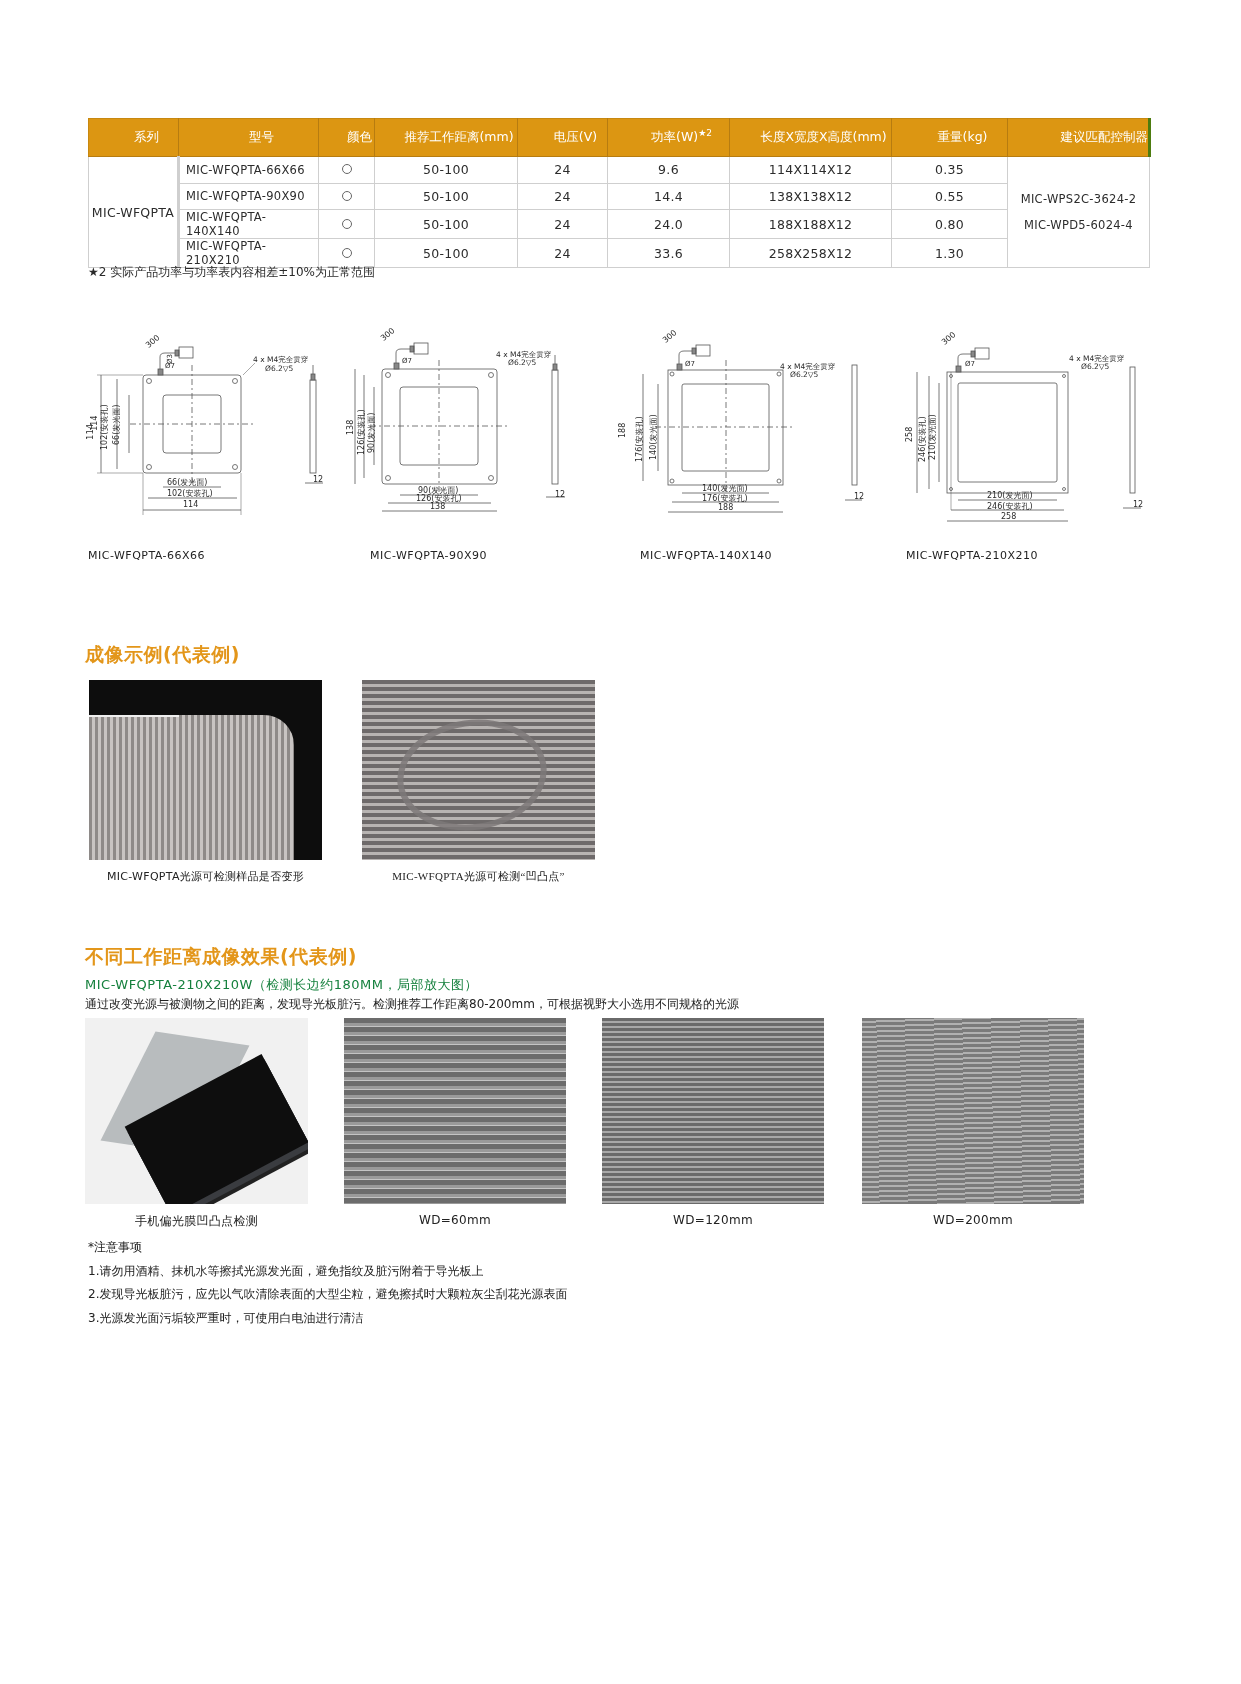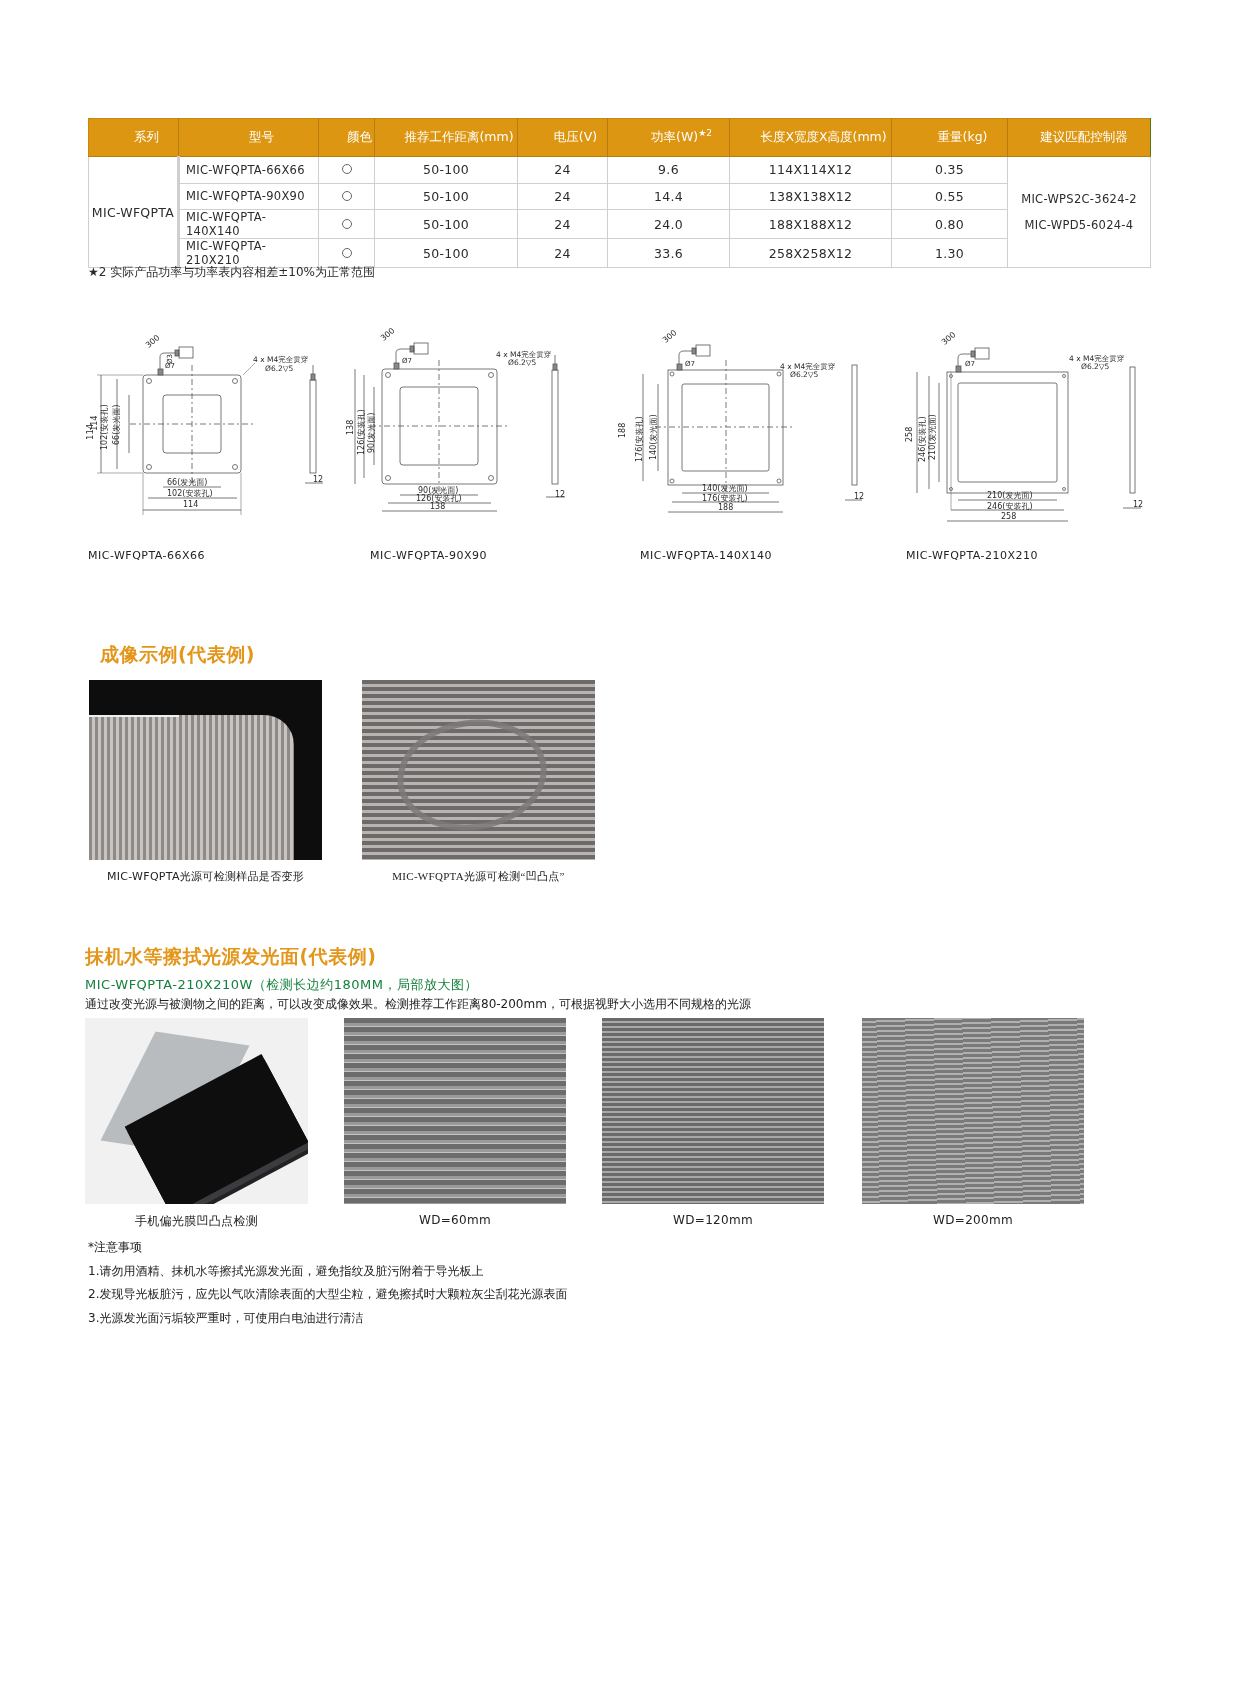--- a/index.html
+++ b/index.html
@@ -2,21 +2,21 @@
 <html><head>
 <meta charset="utf-8">
 <style>
   * { box-sizing: border-box; margin: 0; padding: 0; }
   body { width: 1241px; height: 1684px; background: #ffffff; position: relative; font-family: "DejaVu Sans", "Liberation Sans", sans-serif; color: #2a2a2a; overflow: hidden; }
   .abs { position: absolute; }
 
   
   table.spec { position: absolute; left: 88px; top: 118px; width: 1063px; border-collapse: collapse; font-size: 12px; }
   table.spec th { background: #dc9612; color: #fff; font-weight: normal; height: 38px; border-right: 1px solid #b77c10; border-top: 1px solid #c8880f; border-bottom: 1px solid #b77c10; font-size: 12.5px; padding-left: 26px; }
-  table.spec th:last-child { border-right: 1px solid #4d7c0f; text-align: center; padding-left: 10px; }
+  table.spec th:last-child { border-right: 3px solid #4d7c0f; text-align: right; padding-left: 10px; }
   table.spec th:first-child { border-left: 1px solid #c8880f; }
   table.spec td { height: 26.5px; border: 1px solid #cfcfcf; text-align: center; font-size: 12.5px; color: #2c2c2c; letter-spacing: 0.3px; }
   table.spec td.model { text-align: left; padding-left: 6px; font-size: 11.5px; border-left: 3px solid #cfcfcf; }
   table.spec td.series { font-size: 12.5px; }
   table.spec td.ctrl { font-size: 11.5px; line-height: 26px; }
   .circle-glyph { display: inline-block; width: 10px; height: 10px; border: 1px solid #666; border-radius: 50%; }
   sup { font-size: 9px; }
 
   .footnote { left: 88px; top: 264px; font-size: 12px; color: #2a2a2a; }
   .footnote .star { font-size: 12px; }
@@ -257,36 +257,36 @@
   <div class="abs" style="left:174px;top:24px;font-size:7.5px;">4 x M4完全贯穿</div>
   <div class="abs" style="left:186px;top:32px;font-size:7.5px;">Ø6.2▽5</div>
   <div class="abs" style="left:238px;top:170px;font-size:8px;">12</div>
 </div>
 
 <div class="drawing-caption" style="left:88px;top:549px;">MIC-WFQPTA-66X66</div>
 <div class="drawing-caption" style="left:370px;top:549px;">MIC-WFQPTA-90X90</div>
 <div class="drawing-caption" style="left:640px;top:549px;">MIC-WFQPTA-140X140</div>
 <div class="drawing-caption" style="left:906px;top:549px;">MIC-WFQPTA-210X210</div>
 
-<div class="section-title" style="left:100px;top:642px;">成像示例(代表例)</div>
+<div class="section-title" style="left:85px;top:642px;">成像示例(代表例)</div>
 
 <div class="photo" style="left:89px;top:680px;width:233px;height:180px;background:#0d0d0d;">
   <div style="position:absolute;left:0;top:35px;width:205px;height:145px;border-radius:0 30px 0 0;background:repeating-linear-gradient(90deg,#8e8a88 0 3px,#c8c4c2 3px 6px);"></div>
   <div style="position:absolute;left:0;top:35px;width:90px;height:2px;background:#eee;"></div>
 </div>
 <div class="photo" style="left:362px;top:680px;width:233px;height:180px;background:repeating-linear-gradient(180deg,#6e6a6a 0 4px,#b8b4b2 4px 7px);">
   <div style="position:absolute;left:35px;top:40px;width:150px;height:110px;border:6px solid #7c7878;border-radius:50%;transform:rotate(-8deg);opacity:0.85;"></div>
 </div>
 
 <div class="photo-caption" style="left:89px;top:869px;width:233px;">MIC-WFQPTA光源可检测样品是否变形</div>
 <div class="photo-caption" style="left:362px;top:869px;width:233px;font-family:Liberation Serif, serif;">MIC-WFQPTA光源可检测“凹凸点”</div>
 
-<div class="section-title" style="left:85px;top:944px;">抹机水等擦拭光源发光面(代表例)</div>
+<div class="section-title" style="left:85px;top:944px;">不同工作距离成像效果(代表例)</div>
 <div class="subtitle" style="left:85px;top:976px;">MIC-WFQPTA-210X210W（检测长边约180MM，局部放大图）</div>
-<div class="desc" style="left:85px;top:996px;">通过改变光源与被测物之间的距离，可以改变成像效果。检测推荐工作距离80-200mm，可根据视野大小选用不同规格的光源</div>
+<div class="desc" style="left:85px;top:996px;">通过改变光源与被测物之间的距离，发现导光板脏污。检测推荐工作距离80-200mm，可根据视野大小选用不同规格的光源</div>
 
 <div class="photo" style="left:85px;top:1018px;width:223px;height:186px;background:#f1f1f1;">
   <div style="position:absolute;left:40px;top:20px;width:100px;height:110px;background:#b8bcbe;transform:skewX(-20deg) rotate(8deg);"></div>
   <div style="position:absolute;left:40px;top:40px;width:155px;height:100px;background:#0e0e0e;transform:rotate(-28deg) translate(0,30px);box-shadow:0 6px 0 #3a3c40,0 10px 0 #222;"></div>
 </div>
 <div class="photo" style="left:344px;top:1018px;width:222px;height:186px;background:repeating-linear-gradient(180deg,#6c6c6c 0 5px,#9a9a9a 5px 8px,#c4c4c4 8px 9px);"></div>
 <div class="photo" style="left:602px;top:1018px;width:222px;height:186px;background:repeating-linear-gradient(180deg,#6a6a6a 0 3px,#a8a8a8 3px 5px);"></div>
 <div class="photo" style="left:862px;top:1018px;width:222px;height:186px;background:repeating-linear-gradient(178deg,#7a7a7a 0 3px,#b0b0b0 3px 5px);"></div>
 
 <div class="photo-caption" style="left:85px;top:1213px;width:223px;font-size:12px;">手机偏光膜凹凸点检测</div>

